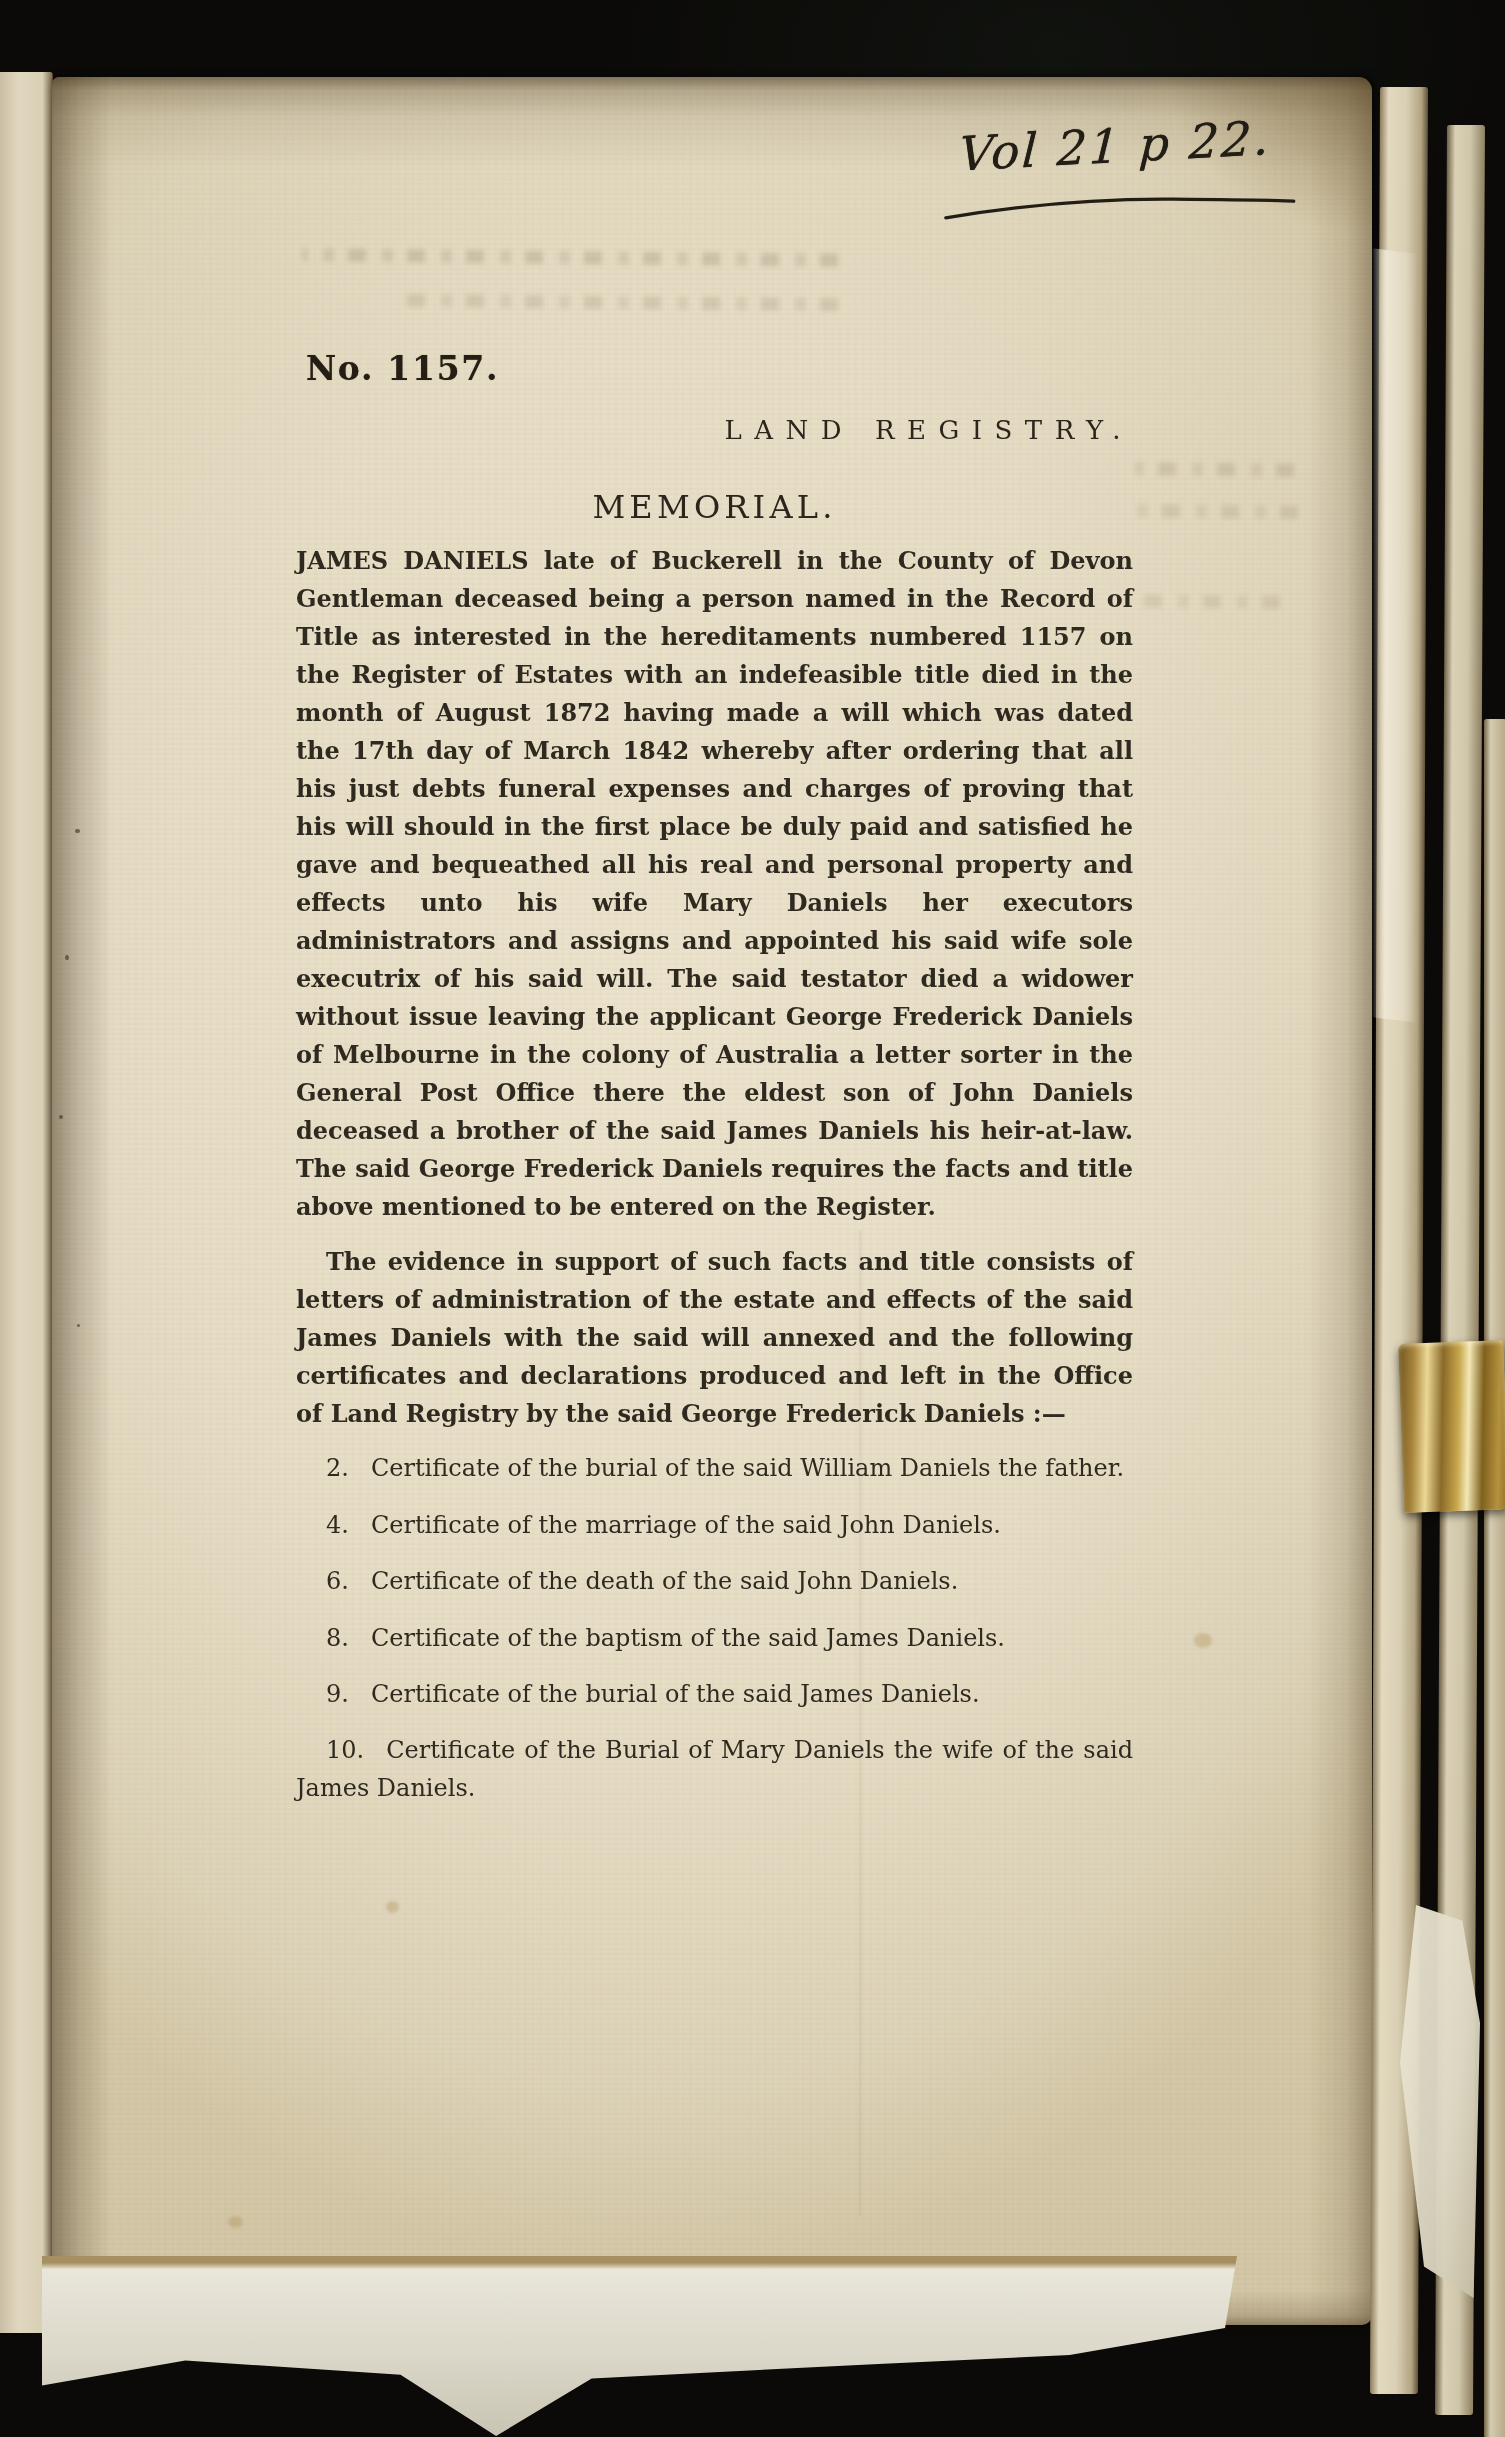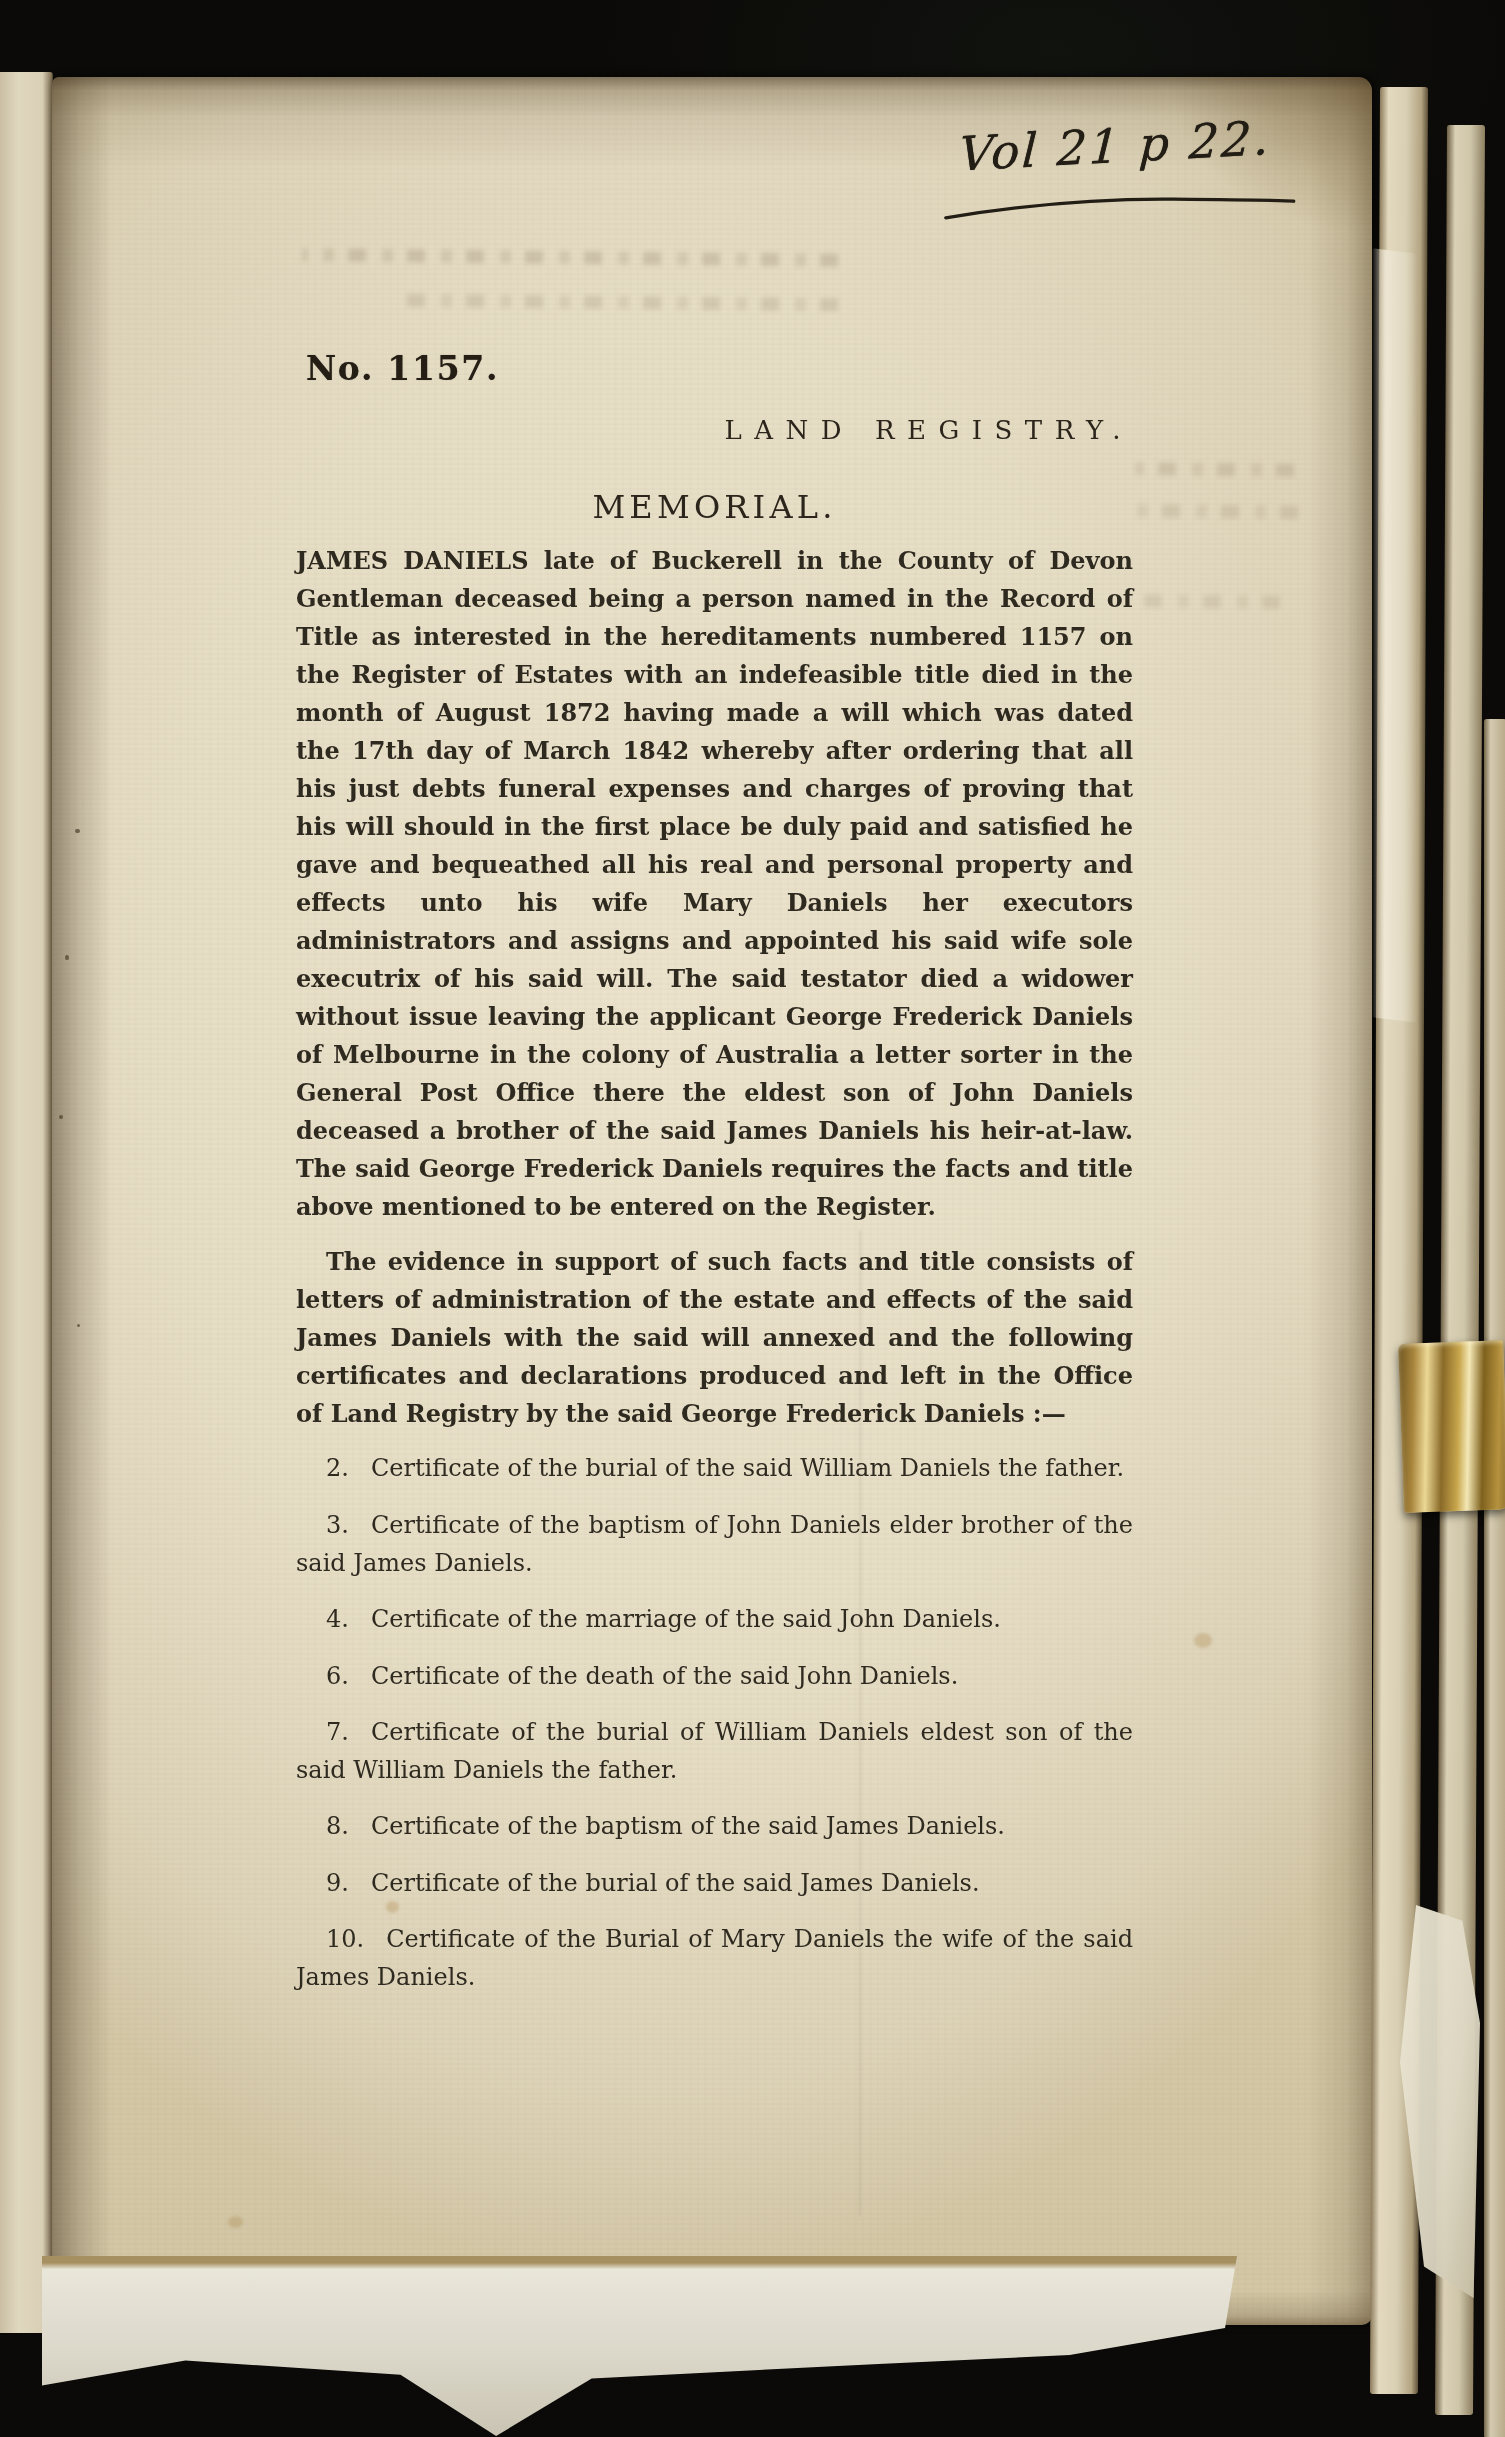--- a/index.html
+++ b/index.html
@@ -128,24 +128,22 @@
 
     <div class="doc-number">No. 1157.</div>
     <div class="heading">LAND REGISTRY.</div>
     <div class="subheading">MEMORIAL.</div>
 
     <div class="body-text">
       <p class="para">JAMES DANIELS late of Buckerell in the County of Devon Gentleman deceased being a person named in the Record of Title as interested in the hereditaments numbered 1157 on the Register of Estates with an indefeasible title died in the month of August 1872 having made a will which was dated the 17th day of March 1842 whereby after ordering that all his just debts funeral expenses and charges of proving that his will should in the first place be duly paid and satisfied he gave and bequeathed all his real and personal property and effects unto his wife Mary Daniels her executors administrators and assigns and appointed his said wife sole executrix of his said will. The said testator died a widower without issue leaving the applicant George Frederick Daniels of Melbourne in the colony of Australia a letter sorter in the General Post Office there the eldest son of John Daniels deceased a brother of the said James Daniels his heir-at-law. The said George Frederick Daniels requires the facts and title above mentioned to be entered on the Register.</p>
       <p class="para indent">The evidence in support of such facts and title consists of letters of administration of the estate and effects of the said James Daniels with the said will annexed and the following certificates and declarations produced and left in the Office of Land Registry by the said George Frederick Daniels :—</p>
       <ol class="cert-list">
         <li class="cert"><span class="num">2.</span><span>Certificate of the burial of the said William Daniels the father.</span></li>
-        <li class="cert"><span class="num">3.</span><span>Certificate of the baptism of John Daniels elder brother of the said James Daniels.</span></li>
         <li class="cert"><span class="num">4.</span><span>Certificate of the marriage of the said John Daniels.</span></li>
         <li class="cert"><span class="num">6.</span><span>Certificate of the death of the said John Daniels.</span></li>
-        <li class="cert"><span class="num">7.</span><span>Certificate of the burial of William Daniels eldest son of the said William Daniels the father.</span></li>
         <li class="cert"><span class="num">8.</span><span>Certificate of the baptism of the said James Daniels.</span></li>
         <li class="cert"><span class="num">9.</span><span>Certificate of the burial of the said James Daniels.</span></li>
         <li class="cert"><span class="num">10.</span><span>Certificate of the Burial of Mary Daniels the wife of the said James Daniels.</span></li>
       </ol>
     </div>
   </div>
 
   <div class="stack">
     <div class="strip strip-a"></div>
     <div class="strip strip-fold"></div>

